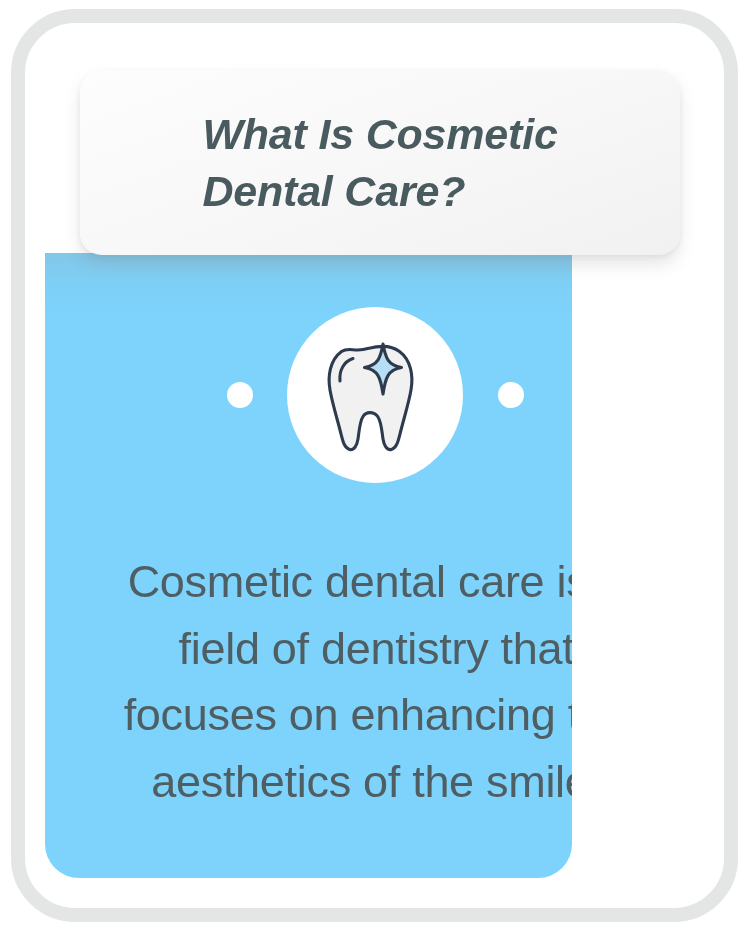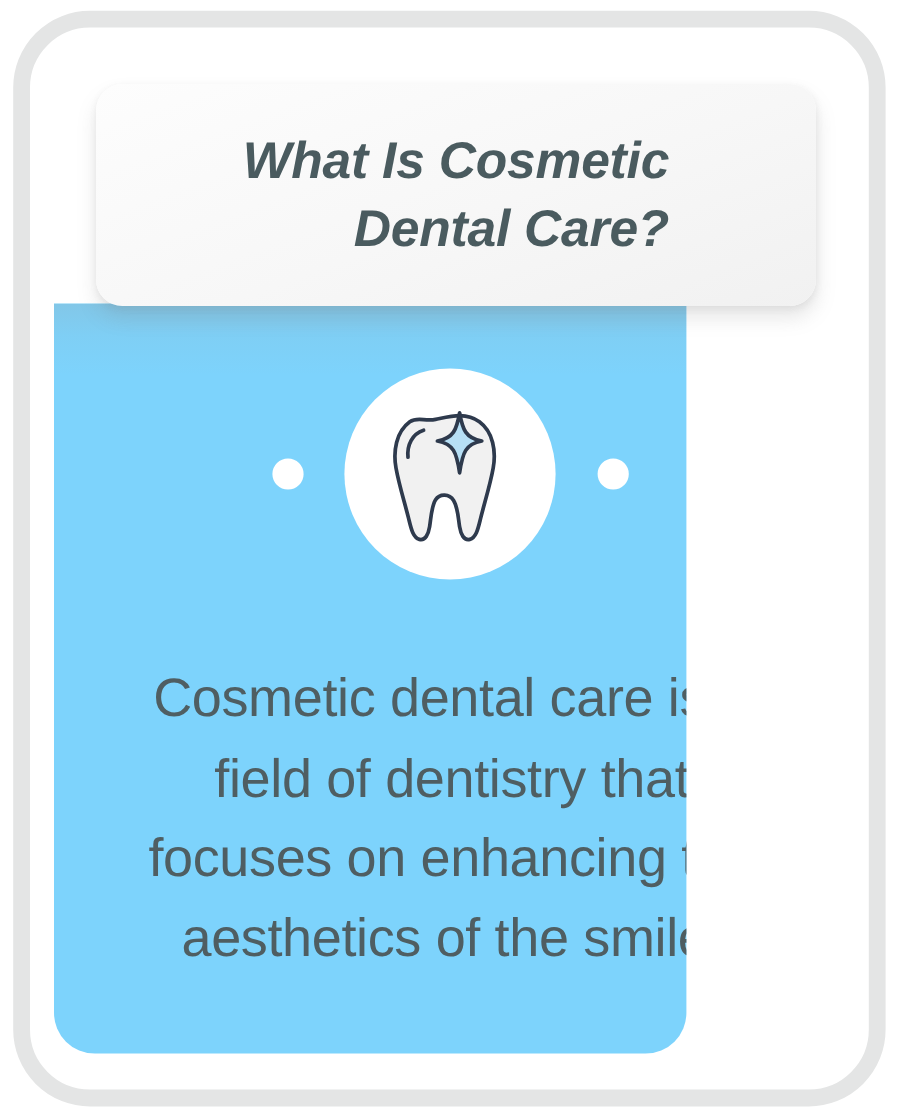--- a/index.html
+++ b/index.html
@@ -74,21 +74,21 @@
 
   #card-title {
     margin: 0;
     font-family: "Liberation Sans", sans-serif;
     font-style: italic;
     font-weight: bold;
     font-size: 43px;
     line-height: 1.32;
     letter-spacing: -0.2px;
     color: #4a5b5f;
-    text-align: right;
+    text-align: left;
     white-space: pre-line;
   }
 
   
   #icon-row {
     position: absolute;
     left: 0;
     top: 54px;
     width: 663px;
     height: 176px;

